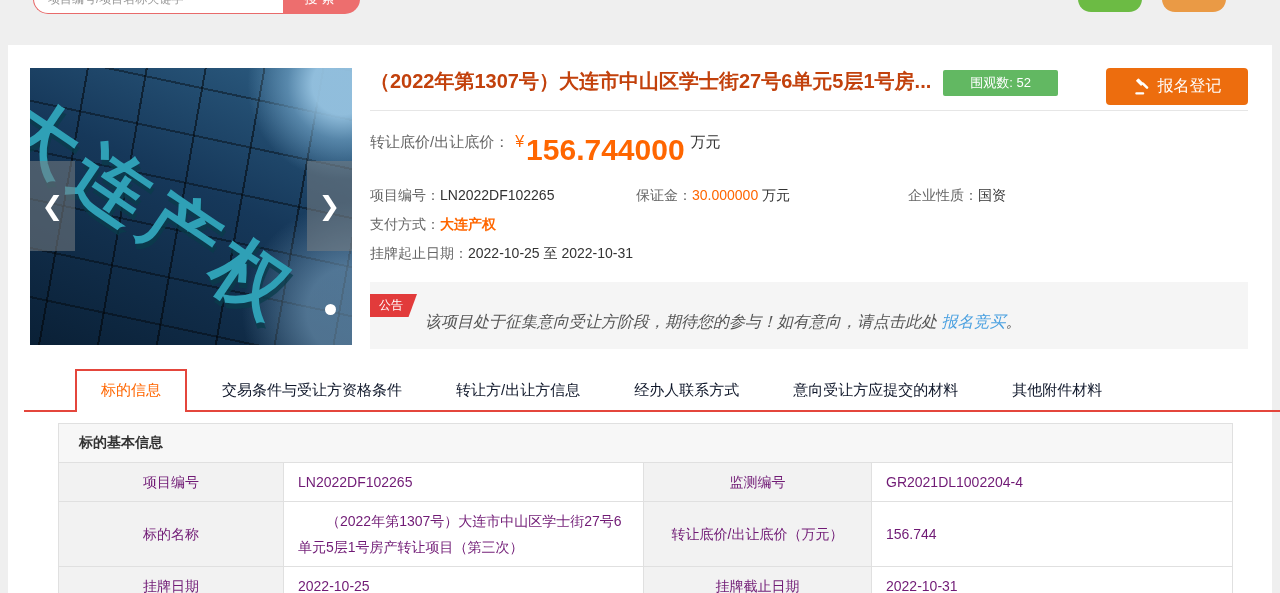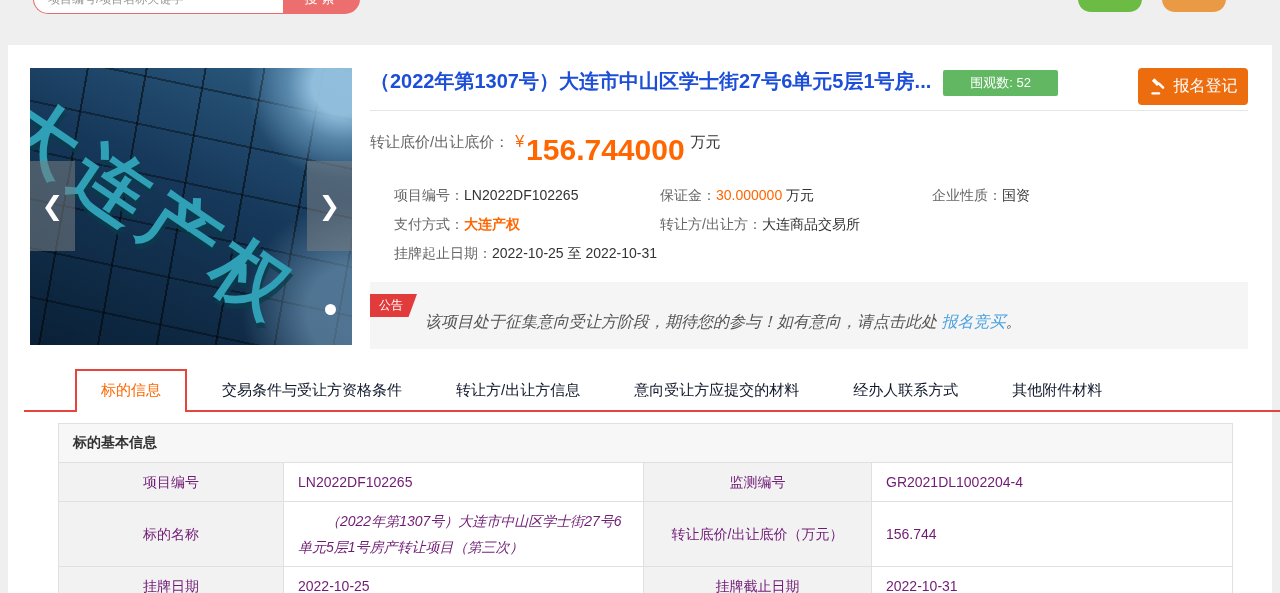--- a/index.html
+++ b/index.html
@@ -49,39 +49,39 @@
   .car-arrow {
     position:absolute; top:93px; width:45px; height:90px; background:rgba(120,125,130,.55);
     color:#fff; font-size:26px; line-height:90px; text-align:center; cursor:pointer; user-select:none;
   }
   .car-arrow.prev { left:0; } .car-arrow.next { right:0; }
   .car-dot { position:absolute; right:16px; bottom:30px; width:11px; height:11px; border-radius:50%; background:#fff; cursor:pointer; }
 
   
   .content { position:absolute; left:362px; top:23px; width:878px; }
   .title-row { display:flex; align-items:flex-start; }
-  .page-title { font-size:20px; font-weight:bold; color:#1d4ed8; max-width:585px; white-space:nowrap; overflow:hidden; }
+  .page-title { font-size:20px; font-weight:bold; color:#c2410c; max-width:585px; white-space:nowrap; overflow:hidden; }
   .views-badge {
     margin-left:12px; margin-top:2px; background:#62b862; color:#fff; font-size:13px;
     padding:4px 27px; border-radius:2px; white-space:nowrap;
   }
   .signup-btn {
-    position:absolute; right:0; top:0; width:110px; height:37px; background:#ed6d0e; border:none;
+    position:absolute; right:0; top:0; width:142px; height:37px; background:#ed6d0e; border:none;
     color:#fff; font-size:16px; border-radius:4px; cursor:pointer; display:flex; align-items:center;
     justify-content:center; gap:7px; font-family:"Liberation Sans","DejaVu Sans",sans-serif;
   }
   .divider { border-bottom:1px solid #e6e6e6; margin-top:14px; }
   .price-row { margin-top:22px; display:flex; align-items:flex-start; }
   .price-label { font-size:15px; color:#666; }
   .price-cur { color:#ff6600; font-size:16px; margin-left:6px; }
   .price-val { color:#ff6600; font-size:30px; font-weight:bold; margin:0 6px 0 2px; }
   .price-unit { font-size:15px; color:#333; }
 
   .fields { margin-top:20px; display:grid; grid-template-columns:266px 272px 1fr; row-gap:11px; font-size:14px; }
-  .field { white-space:nowrap;margin-left:24px; }
+  .field { white-space:nowrap; }
   .field .lbl { color:#666; }
   .field .val { color:#333; }
   .field .val.orange { color:#ff6600; }
   .field .val.bold { font-weight:bold; }
   .field.span3 { grid-column:1 / span 3; }
 
   .notice { position:relative; margin-top:19px; background:#f5f5f5; min-height:64px; padding:30px 20px 16px 55px; }
   .notice-flag {
     position:absolute; left:0; top:12px; background:#e23b3b; color:#fff; font-size:12px;
     padding:3px 14px 3px 9px; clip-path:polygon(0 0,100% 0,82% 100%,0 100%);
@@ -98,25 +98,25 @@
   .tab.active {
     color:#ff6600; background:#fff; border:2px solid #e4463c; border-bottom:none;
     margin-bottom:-2px; padding:10px 24px 12px; margin-right:8px;
   }
 
   
   .tbl-wrap { position:absolute; left:50px; top:378px; width:1174px; }
   table.info { width:100%; border-collapse:collapse; table-layout:fixed; font-size:14px; }
   table.info col.c1 { width:225px; } table.info col.c2 { width:360px; }
   table.info col.c3 { width:228px; } table.info col.c4 { width:361px; }
-  table.info th.section { background:#f7f7f7; border:1px solid #e0e0e0; text-align:left; padding:10px 14px; font-size:14px; color:#333; }
+  table.info th.section { background:#f7f7f7; border:1px solid #e0e0e0; text-align:left; padding:10px 20px; font-size:14px; color:#333; }
   table.info td { border:1px solid #e0e0e0; padding:6px 14px; color:#701a75; line-height:26px; }
   table.info td.lbl { background:#f2f2f2; text-align:center; }
   table.info td.val { background:#fff; text-align:left; }
-  table.info td.indent { text-indent:2em;font-style:italic; }
+  table.info td.indent { text-indent:2em; }
 </style>
 </head>
 <body>
 
 <div class="topbar">
   <div class="search-wrap">
     <input class="search-input" type="text" placeholder="项目编号/项目名称关键字" style="">
     <button class="search-btn">搜索</button>
   </div>
   <button class="pill green"></button>
@@ -155,38 +155,37 @@
       <span class="price-cur">¥</span>
       <span class="price-val">156.744000</span>
       <span class="price-unit">万元</span>
     </div>
 
     <div class="fields" id="fields">
         <div class="field"><span class="lbl">项目编号：</span><span class="val">LN2022DF102265</span></div>
         <div class="field"><span class="lbl">保证金：</span><span class="val orange">30.000000</span><span class="val"> 万元</span></div>
         <div class="field"><span class="lbl">企业性质：</span><span class="val">国资</span></div>
         <div class="field"><span class="lbl">支付方式：</span><span class="val orange bold">大连产权</span></div>
-        <div class="field"><span class="lbl">转让方/出让方：</span><span class="val">大连商品交易所</span></div>
         <div class="field span3"><span class="lbl">挂牌起止日期：</span><span class="val">2022-10-25 至 2022-10-31</span></div>
       </div>
 
     <div class="notice">
       <div class="notice-flag">公告</div>
       <div class="notice-text">
         <span>该项目处于征集意向受让方阶段，期待您的参与！如有意向，请点击此处 </span><a class="notice-link">报名竞买</a><span>。</span>
       </div>
     </div>
   </div>
 
   <div class="tabs" id="tabs">
       <button class="tab active">标的信息</button>
       <button class="tab">交易条件与受让方资格条件</button>
       <button class="tab">转让方/出让方信息</button>
+      <button class="tab">经办人联系方式</button>
       <button class="tab">意向受让方应提交的材料</button>
-      <button class="tab">经办人联系方式</button>
       <button class="tab">其他附件材料</button>
     </div>
 
   <div class="tbl-wrap">
     <table class="info">
       <colgroup>
           <col class="c1">
           <col class="c2">
           <col class="c3">
           <col class="c4">

